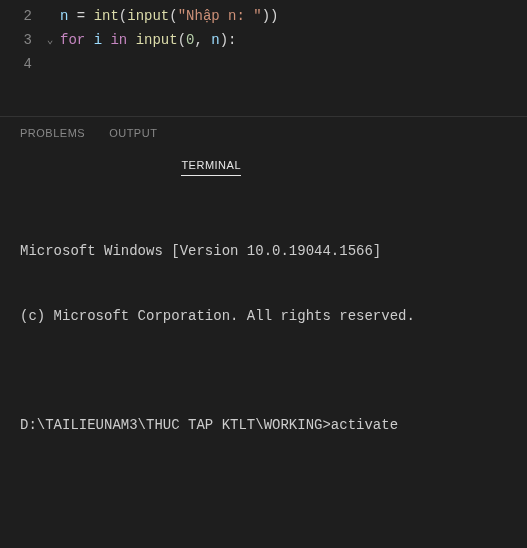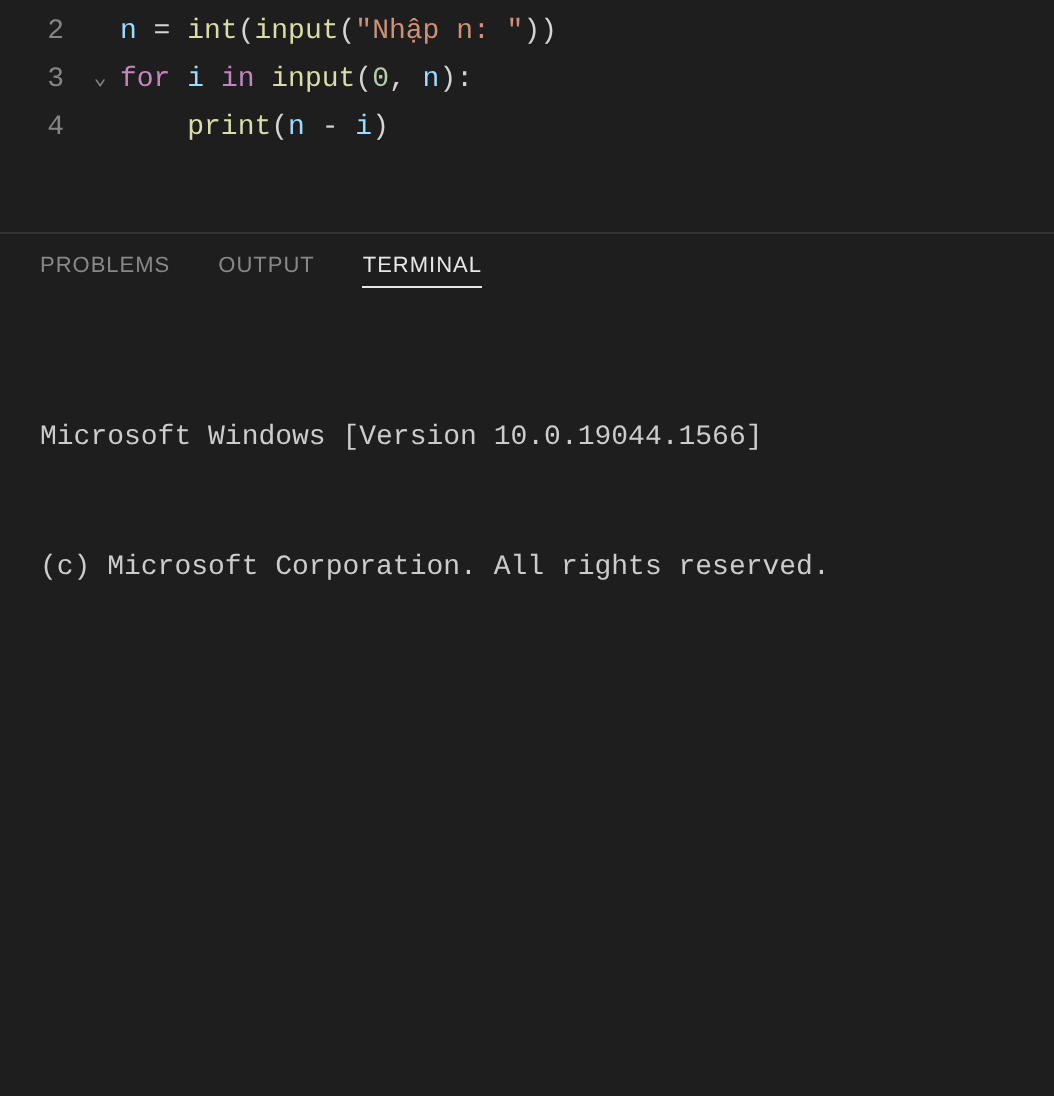--- a/index.html
+++ b/index.html
@@ -63,20 +63,21 @@
 }
 .tab {
   color: #888;
   cursor: pointer;
   padding-bottom: 4px;
   text-align: right;
 }
 .tab.active {
   color: #e7e7e7;
   border-bottom: 1px solid #e7e7e7;
+  margin-top: 32px;
 }
 .terminal {
   padding: 14px 20px;
   font-size: 14px;
   line-height: 1.55;
   color: #cccccc;
   white-space: pre-wrap;
   word-break: break-all;
 }
 .term-line {
@@ -101,34 +102,34 @@
         <span class="chevron">⌄</span>
       </div>
     <div class="code-content"><span class="k-keyword">for</span><span> </span><span class="k-ident">i</span><span> </span><span class="k-keyword">in</span><span> </span><span class="k-func">input</span><span class="k-paren">(</span><span class="k-number">0</span><span class="k-paren">, </span><span class="k-ident">n</span><span class="k-paren">)</span><span class="k-paren">:</span></div>
   </div>
 
   <div class="code-line">
     <div class="line-number">4</div>
     <div class="gutter">
         <span class="chevron"></span>
       </div>
-    <div class="code-content"><span>    </span><span class="k-func">print</span><span class="k-paren">(</span><span class="k-ident">n</span><span class="k-op"> - </span><span class="k-ident">i</span><span class="k-paren">)</span></div>
   </div>
 </div>
 
 <div class="panel">
   <div class="tabs">
     <div class="tab">PROBLEMS</div>
     <div class="tab">OUTPUT</div>
     <div class="tab active">TERMINAL</div>
   </div>
   <div class="terminal">
     <div class="term-line">Microsoft Windows [Version 10.0.19044.1566]</div>
     <div class="term-line">(c) Microsoft Corporation. All rights reserved.</div>
     <div class="term-line"></div>
+    <div class="term-line">D:\TAILIEUNAM3\THUC TAP KTLT\WORKING&gt;activate</div>
     <div class="term-line"></div>
     
     
     
     
     
     
     
     
   </div>

